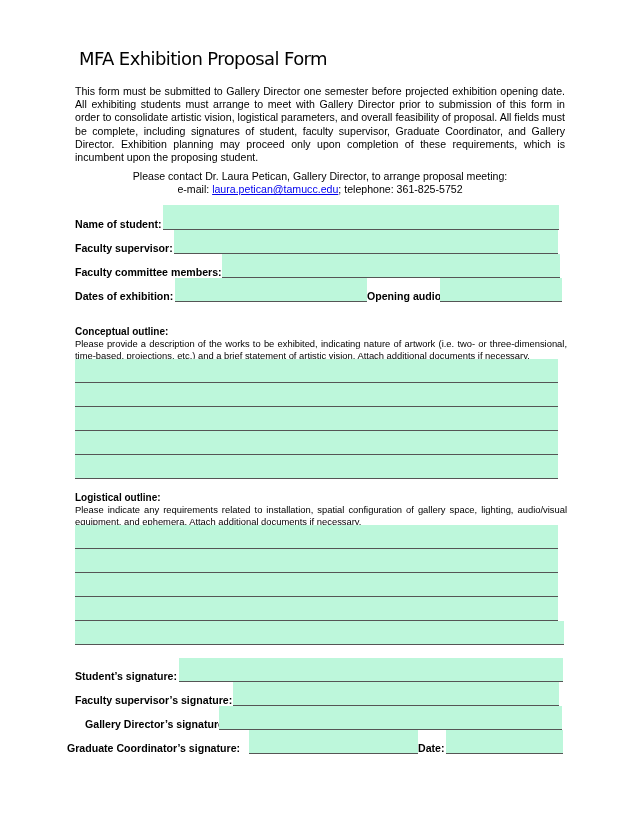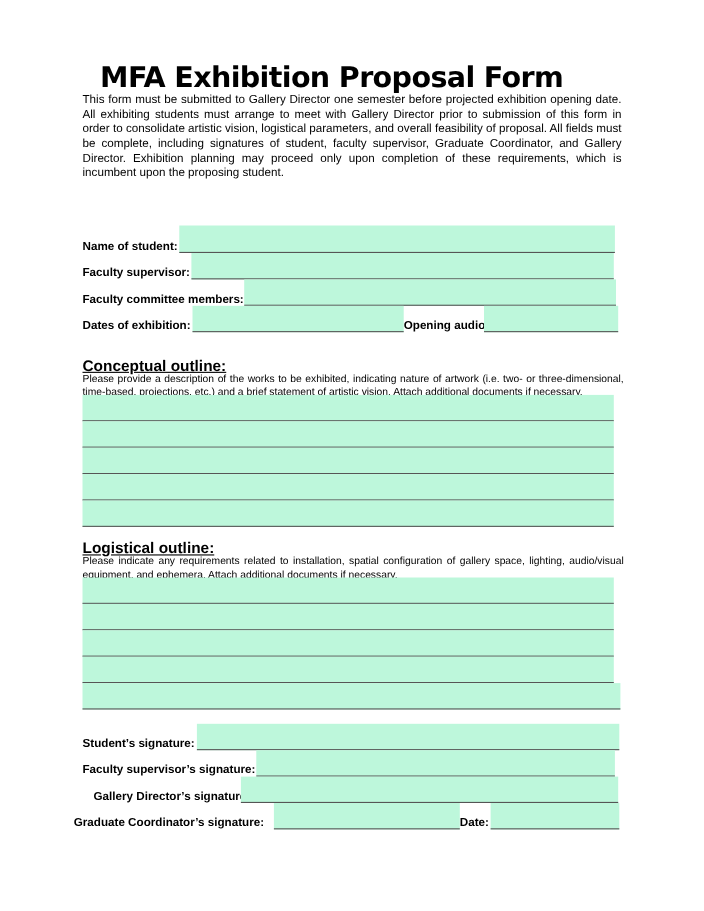--- a/index.html
+++ b/index.html
@@ -1,36 +1,38 @@
 <!DOCTYPE html>
 <html><head>
 <meta charset="utf-8">
 <style>
   html, body { margin: 0; padding: 0; background: #ffffff; }
   body { width: 640px; height: 828px; position: relative; overflow: hidden;
          font-family: "Liberation Sans", sans-serif; color: #000; }
   .abs { position: absolute; }
-  .title { left: 75px; top: 38px; font-family: "DejaVu Sans", sans-serif; font-size: 26px;
-           font-weight: bold; letter-spacing: -0.6px; margin: 16px; line-height: 34px; white-space: nowrap; }
+  .title { left: 75px; top: 38px; font-family: "DejaVu Sans", sans-serif; font-size: 18px;
+           font-weight: normal; letter-spacing: -0.6px; margin: 4px; line-height: 34px; white-space: nowrap; }
   .intro { left: 75px; top: 85px; width: 490px; font-size: 10.6px; line-height: 13.2px; text-align: justify; margin: 0; }
   .contact { left: 75px; top: 170px; width: 490px; font-size: 10.6px; line-height: 13.2px; text-align: center; }
   .contact a { color: #0000ee; text-decoration: underline; }
   .lbl { font-size: 10.6px; font-weight: bold; white-space: nowrap; line-height: 12px; }
   .field { background: #bdf7db; border-bottom: 1px solid #555; box-sizing: border-box; }
-  .sec-head { font-size: 14px; font-weight: bold; line-height: 12px; text-decoration: underline; }
+  .sec-head { font-size: 10px; font-weight: bold; line-height: 12px; }
   .sec-desc { font-size: 9.4px; line-height: 11.5px; width: 492px; text-align: justify; }
 </style>
 </head>
 <body>
 
 <h1 class="abs title">MFA Exhibition Proposal Form</h1>
 
 <p class="abs intro">This form must be submitted to Gallery Director one semester before projected exhibition opening date. All exhibiting students must arrange to meet with Gallery Director prior to submission of this form in order to consolidate artistic vision, logistical parameters, and overall feasibility of proposal. All fields must be complete, including signatures of student, faculty supervisor, Graduate Coordinator, and Gallery Director. Exhibition planning may proceed only upon completion of these requirements, which is incumbent upon the proposing student.</p>
 
 <div class="abs contact">
+  <div>Please contact Dr. Laura Petican, Gallery Director, to arrange proposal meeting:</div>
+  <div><span>e-mail: </span><a href="#">laura.petican@tamucc.edu</a><span>; telephone: 361-825-5752</span></div>
 </div>
 
 <span class="abs lbl" style="left:75px; top:218px;">Name of student:</span>
 <div class="abs field" style="left:163px; top:205px; width:396px; height:25px;"></div>
 
 <span class="abs lbl" style="left:75px; top:242px;">Faculty supervisor:</span>
 <div class="abs field" style="left:174px; top:230px; width:384px; height:24px;"></div>
 
 <span class="abs lbl" style="left:75px; top:266px;">Faculty committee members:</span>
 <div class="abs field" style="left:222px; top:254px; width:338px; height:24px;"></div>

